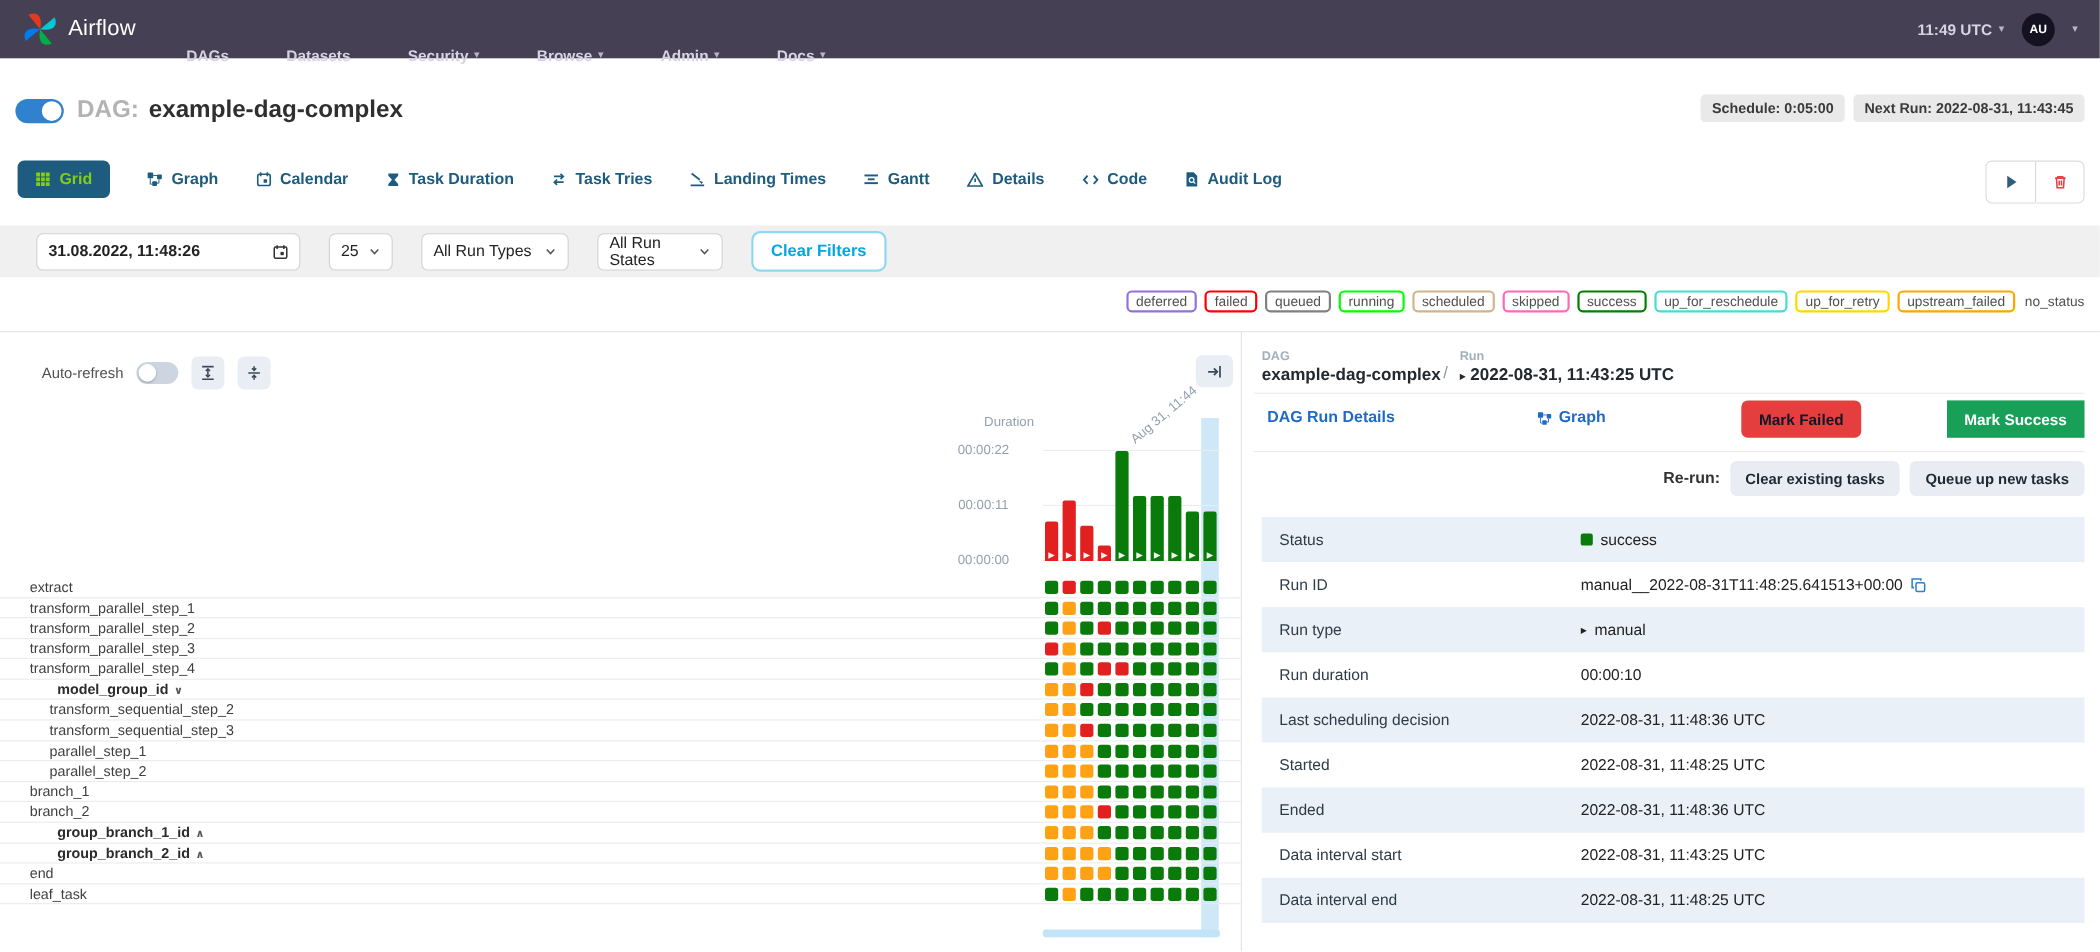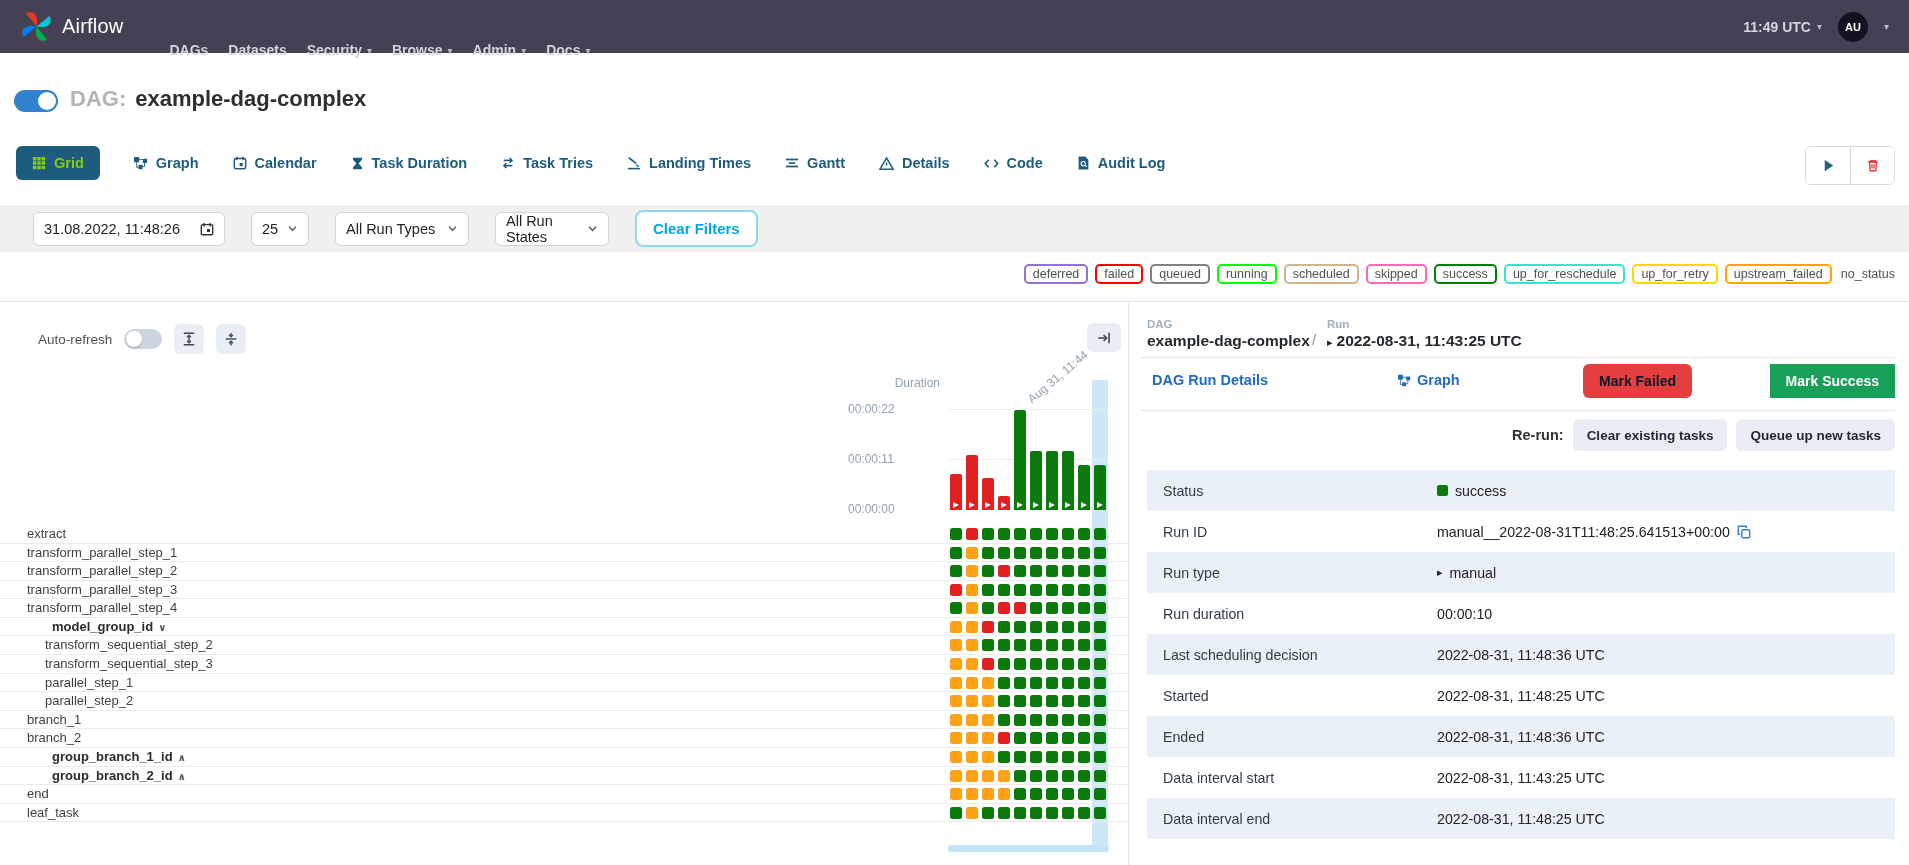--- a/index.html
+++ b/index.html
@@ -6,21 +6,21 @@
   html,body { background:#fff; }
   #app {
     position:relative; width:1909px; height:865px; overflow:hidden;
     font-family:"Liberation Sans","DejaVu Sans",sans-serif; background:#fff; color:#333;
   }
   
   #navbar { position:absolute; left:0; top:0; width:100%; height:53px; background:#454053;
             display:flex; align-items:center; padding:0 20px; }
   .brand { display:flex; align-items:center; gap:9px; cursor:pointer; }
   .brand-name { color:#fff; font-size:20px; font-weight:400; letter-spacing:.2px; }
-  #nav-items { display:flex; align-items:center; gap:20px; margin-left:46px;margin-top:47px; }
+  #nav-items { display:flex; align-items:center; gap:52px; margin-left:46px;margin-top:47px; }
   .nav-item { color:#d7d3e2; font-size:14px; font-weight:700; display:flex; align-items:center; gap:5px; cursor:pointer; }
   .nav-caret { font-size:10px; color:#b9b4ca; }
   #nav-right { margin-left:auto; display:flex; align-items:center; gap:16px; }
   #nav-clock { color:#d7d3e2; font-size:14px; font-weight:700; display:flex; gap:6px; align-items:center; cursor:pointer; }
   #avatar { width:30px; height:30px; border-radius:50%; background:#141220; color:#fff; font-size:11px; font-weight:700;
             display:flex; align-items:center; justify-content:center; cursor:pointer; }
   
   #dag-toggle { position:absolute; left:14px; top:90px; width:44px; height:22px; border-radius:11px; background:#3182ce; cursor:pointer; }
   #dag-toggle .knob { position:absolute; right:2px; top:2px; width:18px; height:18px; border-radius:50%; background:#fff; }
   #dag-title-row { position:absolute; left:70px; top:86px; font-size:22px; display:flex; gap:9px; align-items:baseline; }
@@ -36,21 +36,21 @@
   #toolbar-group { position:absolute; right:14px; top:146px; display:flex; border:1px solid #d9d9d9; border-radius:6px; overflow:hidden; background:#fff; }
   .tool-btn { width:44px; height:37px; display:flex; align-items:center; justify-content:center; background:#fff; cursor:pointer; }
   .tool-btn + .tool-btn { border-left:1px solid #d9d9d9; }
   #run-dag-btn { color:#2d5d7b; }
   #delete-dag-btn { color:#e53e3e; }
   
   #filter-bar { position:absolute; left:0; top:205px; width:100%; height:47px; background:#f0f0f0;
                 display:flex; align-items:center; gap:26px; padding-left:33px; }
   .control { background:#fff; border:1px solid #d2d2d2; border-radius:6px; height:34px; display:flex; align-items:center;
              justify-content:space-between; padding:0 10px; font-size:14.5px; color:#222; cursor:pointer; }
-  #date-input { width:192px; }
+  #date-input { width:240px;font-weight:bold; }
   #numruns-select { width:58px; }
   #runtype-select { width:134px; }
   #runstate-select { width:114px; }
   .chev { color:#555; display:flex; }
   #clear-filters { height:37px; padding:0 16px; background:#fff; border:2px solid #8fd7f2; border-radius:8px;
                    color:#00a7e1; font-size:15px; font-weight:700; display:flex; align-items:center; cursor:pointer; }
   
   #legend { position:absolute; right:12px; top:264px; display:flex; align-items:center; gap:7px; }
   .lg-badge { font-size:12.5px; color:#51504f; border:2px solid #999; border-radius:5px; padding:1px 7px; background:#fff; }
   .lg-plain { border:none; padding:1px 2px; }
@@ -59,21 +59,21 @@
   
   #autorefresh-row { position:absolute; left:38px; top:324px; display:flex; align-items:center; gap:12px; }
   #autorefresh-label { font-size:13.5px; color:#51504f; }
   #autorefresh-toggle { position:relative; width:38px; height:20px; border-radius:10px; background:#cdd6e0; cursor:pointer; }
   #autorefresh-toggle .knob { position:absolute; left:2px; top:2px; width:16px; height:16px; border-radius:50%; background:#fff; box-shadow:0 1px 2px rgba(0,0,0,.25); }
   .mini-btn { width:30px; height:30px; background:#e9eef4; border-radius:6px; color:#3c4757; display:flex; align-items:center; justify-content:center; cursor:pointer; }
   #panel-toggle-btn { position:absolute; left:1087px; top:323px; width:34px; height:29px; background:#e9eef4; border-radius:6px;
                       color:#3c4757; display:flex; align-items:center; justify-content:center; cursor:pointer; }
   
   #chart-title { position:absolute; left:848px; top:376px; width:92px; text-align:right; font-size:12px; color:#93a1b0; }
-  .ytick { position:absolute; left:848px; width:92px; text-align:left; font-size:12px; color:#93a1b0; }
+  .ytick { position:absolute; left:848px; width:92px; text-align:center; font-size:12px; color:#93a1b0; }
   #run-date-label { position:absolute; left:1034px; top:392px; font-size:12px; color:#93a1b0; white-space:nowrap;
                     transform:rotate(-40deg); transform-origin:left bottom; }
   #chart { position:absolute; left:948px; top:380px; width:161px; height:130px; }
   .gridline { position:absolute; left:0; width:100%; height:1px; background:#ececec; }
   .bar { position:absolute; width:12px; border-radius:2px 2px 0 0; cursor:pointer; }
   .bar-play { position:absolute; bottom:2px; left:3px; width:0; height:0;
               border-top:3.5px solid transparent; border-bottom:3.5px solid transparent; border-left:6px solid rgba(255,255,255,.95); }
   #col-highlight { position:absolute; left:1092px; top:380px; width:16px; height:472px; background:#cfe8f8; }
   #bottom-strip { position:absolute; left:948px; top:845px; width:161px; height:7px; background:#c2e4f8; border-radius:3px; }
   
@@ -159,20 +159,24 @@
     </div>
   </div>
 
   <div id="dag-toggle">
       <div class="knob"></div>
     </div>
   <div id="dag-title-row">
     <span id="dag-prefix">DAG:</span>
     <span id="dag-title">example-dag-complex</span>
   </div>
+  <div id="header-badges">
+    <span class="hdr-badge">Schedule: 0:05:00</span>
+    <span class="hdr-badge">Next Run: 2022-08-31, 11:43:45</span>
+  </div>
 
   <div id="tabs">
       <div class="tab active">
         <span class="ticon">
           <svg viewBox="0 0 16 16" width="14" height="14">
             <path fill="currentColor" d="M1 1h4v4H1zM6 1h4v4H6zM11 1h4v4h-4zM1 6h4v4H1zM6 6h4v4H6zM11 6h4v4h-4zM1 11h4v4H1zM6 11h4v4H6zM11 11h4v4h-4z"></path>
           </svg>
         </span>
         <span>Grid</span>
       </div>

